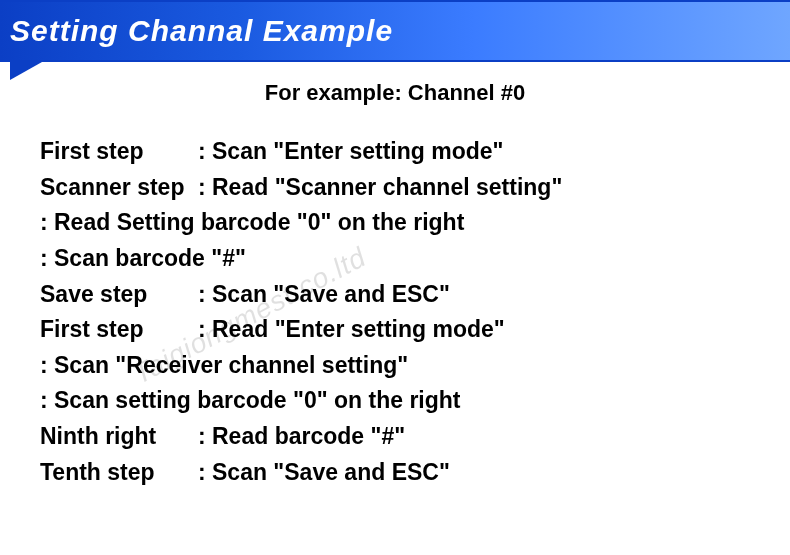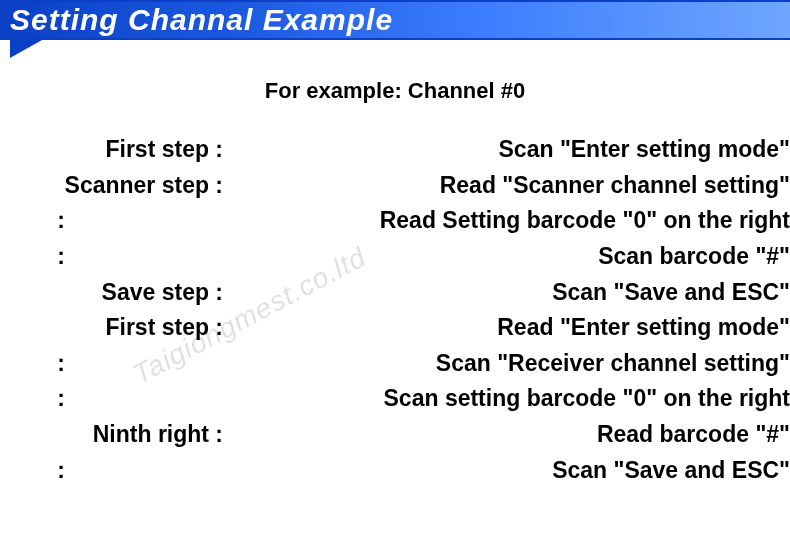--- a/index.html
+++ b/index.html
@@ -10,21 +10,21 @@
     body {
       width: 790px;
       height: 555px;
       background: #ffffff;
       font-family: Arial, sans-serif;
       position: relative;
       overflow: hidden;
     }
     .header-bar {
       width: 100%;
-      height: 40px;
+      height: 62px;
       background: linear-gradient(to right, #0b3fc5 0%, #1a5ae0 30%, #3b7cff 60%, #6fa6ff 100%);
       display: flex;
       align-items: center;
       padding-left: 10px;
       border-top: 2px solid #0b3fc5;
       border-bottom: 2px solid #0b3fc5;
     }
     .header-title {
       color: #ffffff;
       font-size: 30px;
@@ -37,26 +37,24 @@
       height: 0;
       border-left: 32px solid #0b3fc5;
       border-bottom: 18px solid transparent;
       margin-left: 10px;
     }
     .subtitle {
       text-align: center;
       font-size: 22px;
       font-weight: bold;
       color: #000000;
-      margin-top: 20px;
       margin-bottom: 28px;
     }
     .steps-container {
-      padding-left: 51px;
-      text-align: right;
+      padding-left: 40px;
     }
     .step-row {
       display: flex;
       font-size: 23px;
       font-weight: bold;
       color: #000000;
       line-height: 1.55;
     }
     .step-label {
       width: 158px;
@@ -127,18 +125,19 @@
   <div class="step-row">
     <span class="step-colon">:</span>
     <span class="step-text">Scan setting barcode "0" on the right</span>
   </div>
   <div class="step-row">
     <span class="step-label">Ninth right</span>
     <span class="step-colon">:</span>
     <span class="step-text">Read barcode "#"</span>
   </div>
   <div class="step-row">
+    <span class="step-label">Tenth step</span>
     <span class="step-colon">:</span>
     <span class="step-text">Scan "Save and ESC"</span>
   </div>
 </div>
 
 <div class="watermark">Taigiongmest.co.ltd</div>
 
 </body></html>

